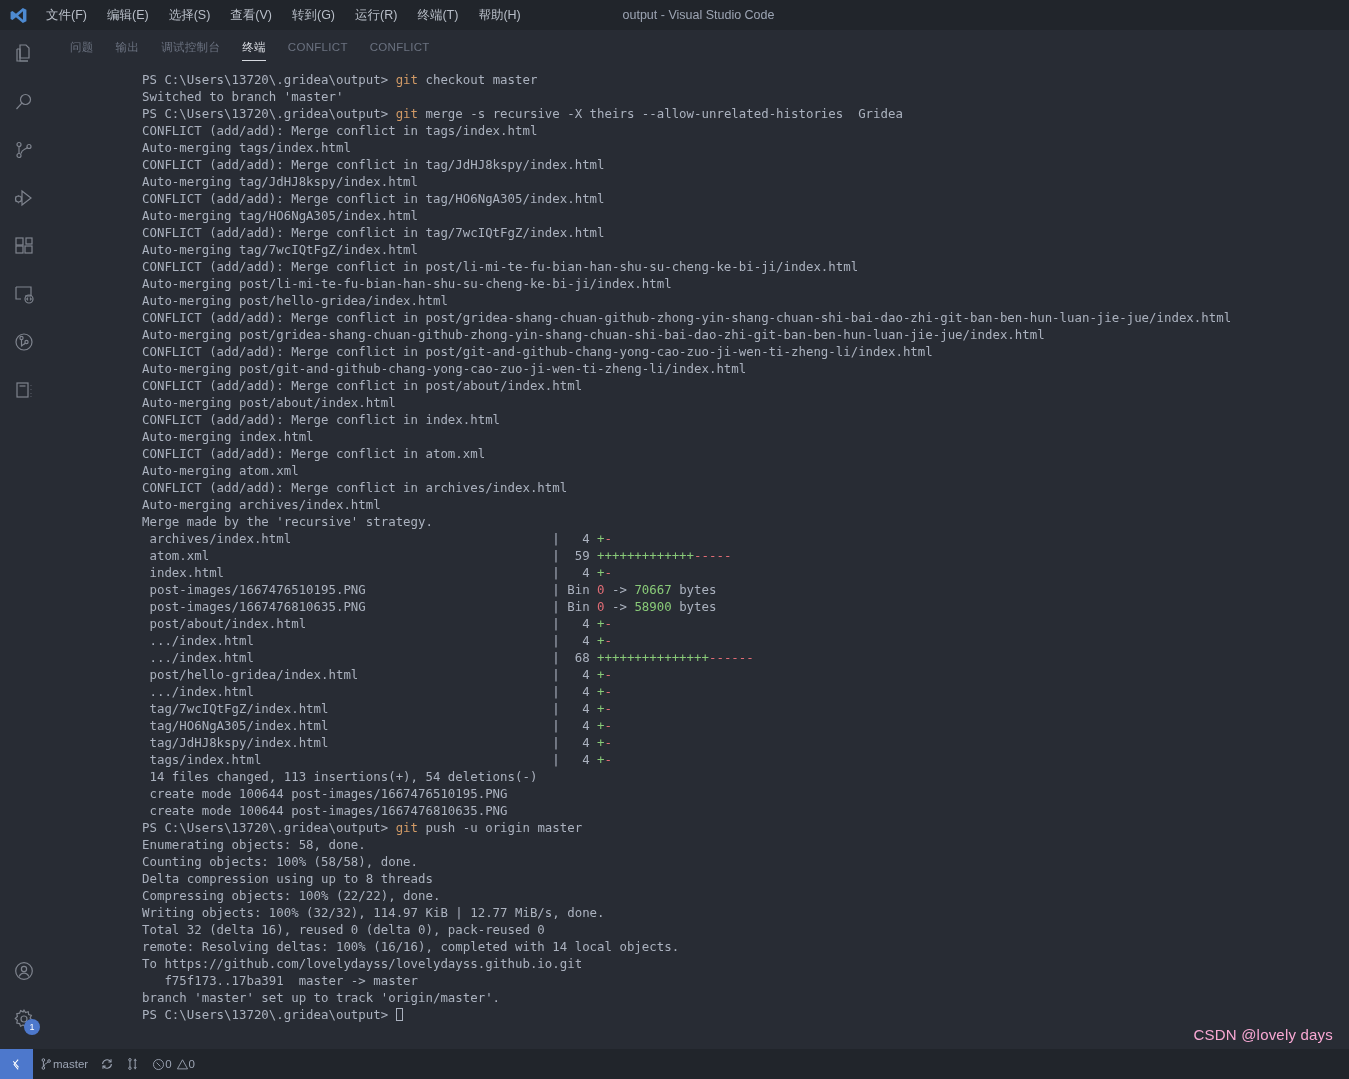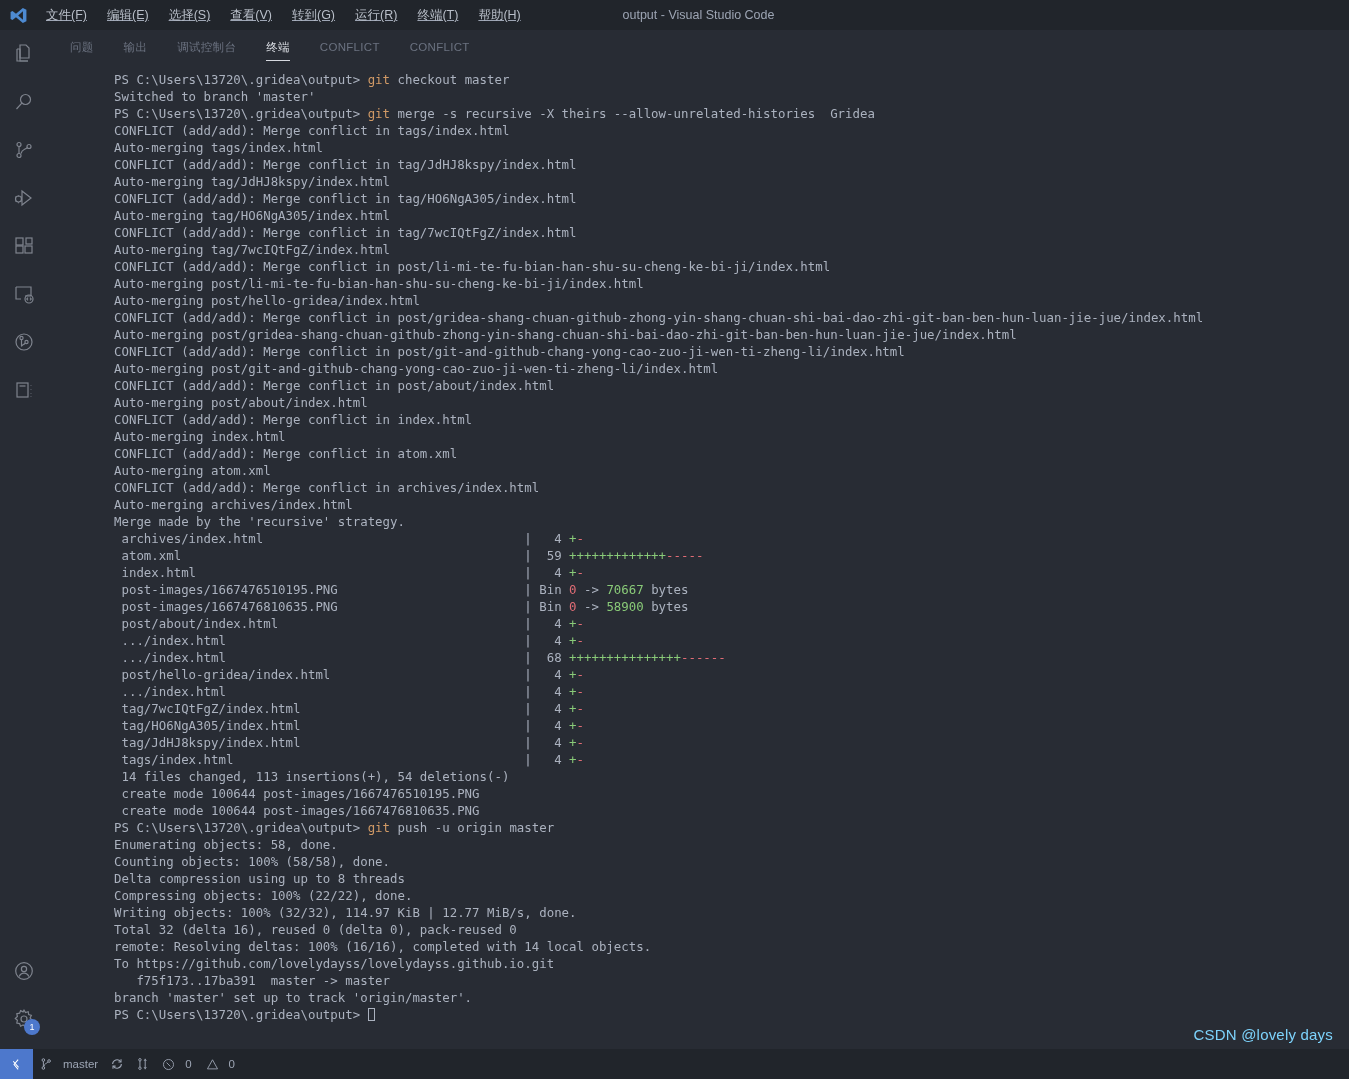--- a/index.html
+++ b/index.html
@@ -15,21 +15,21 @@
   #titlebar {
     position: absolute; top: 0; left: 0; width: 1349px; height: 30px;
     background: #21252b;
     display: flex; align-items: center;
     font-size: 13px; color: #9da5b4;
   }
   #vscode-logo {
     width: 36px; height: 30px;
     display: flex; align-items: center; justify-content: center;
   }
-  #menubar { display: flex; align-items: flex-start; height: 30px; text-decoration: underline; }
+  #menubar { display: flex; align-items: flex-start; height: 30px; }
   .menu-item {
     padding: 0 10px; height: 30px; line-height: 30px;
     font-size: 12.5px; color: #b9bfc9; white-space: nowrap;
     cursor: default;
   }
   #window-title {
     position: absolute; left: 0; width: 1349px; text-align: center;
     font-size: 12.5px; color: #9da5b4; pointer-events: none;
     line-height: 30px;
     margin-left: 24px;
@@ -58,21 +58,21 @@
 
   
   #panel {
     position: absolute; left: 48px; top: 30px;
     width: 1301px; height: 1019px;
     background: #282c34;
     display: flex; flex-direction: column;
   }
   #panel-tabs {
     height: 35px; display: flex; align-items: center;
-    padding-left: 12px; gap: 10px;
+    padding-left: 12px; gap: 2px;
     background: #282c34;
   }
   .panel-tab {
     height: 35px; line-height: 35px; padding: 0 10px;
     font-size: 11.5px; letter-spacing: .3px;
     color: #6b7280; cursor: pointer; position: relative;
     text-transform: none; white-space: nowrap;
   }
   .panel-tab.active { color: #d7dae0; }
   .panel-tab.active::after {
@@ -84,21 +84,21 @@
   #terminal {
     flex: 1 1 auto; position: relative;
     padding: 6px 0 0 66px;
     overflow: hidden;
   }
   #term-lines {
     font-family: "DejaVu Sans Mono", "Liberation Mono", monospace;
     font-size: 12.4px; line-height: 17px;
     color: #abb2bf; white-space: pre;
   }
-  .tl { white-space: pre; }
+  .tl { white-space: pre; margin-left: 28px; }
   .c-cmd    { color: #d19a66; }   
   .c-txt    { color: #abb2bf; }
   .c-green  { color: #89ca78; }
   .c-red    { color: #e06c75; }
   .cursor {
     display: inline-block; width: 7px; height: 13px;
     border: 1px solid #abb2bf; vertical-align: -2px;
     background: transparent;
   }
 
@@ -107,27 +107,27 @@
     position: absolute; left: 0; bottom: 0; width: 1349px; height: 30px;
     background: #21252b; display: flex; align-items: center;
     font-size: 11.5px; color: #9da5b4;
   }
   #remote-indicator {
     height: 30px; width: 33px; background: #4d78cc; color: #fff;
     display: flex; align-items: center; justify-content: center; cursor: pointer;
   }
   .sb-item {
     height: 30px; padding: 0 6px;
-    display: flex; align-items: center; gap: 10px;
+    display: flex; align-items: center; gap: 0;
     cursor: pointer; color: #9da5b4; white-space: nowrap;
   }
   .sb-spacer { flex: 1 1 auto; }
   #watermark {
     position: absolute; right: 16px; bottom: 36px;
-    font-size: 15px; color: #7dd3fc;
+    font-size: 15px; color: #f9a8d4;
     font-family: "Liberation Sans", sans-serif;
     pointer-events: none; letter-spacing: .2px;
   }
   svg { display: block; }
 </style>
 </head>
 <body>
 
 <div id="titlebar">
   <div id="vscode-logo">

